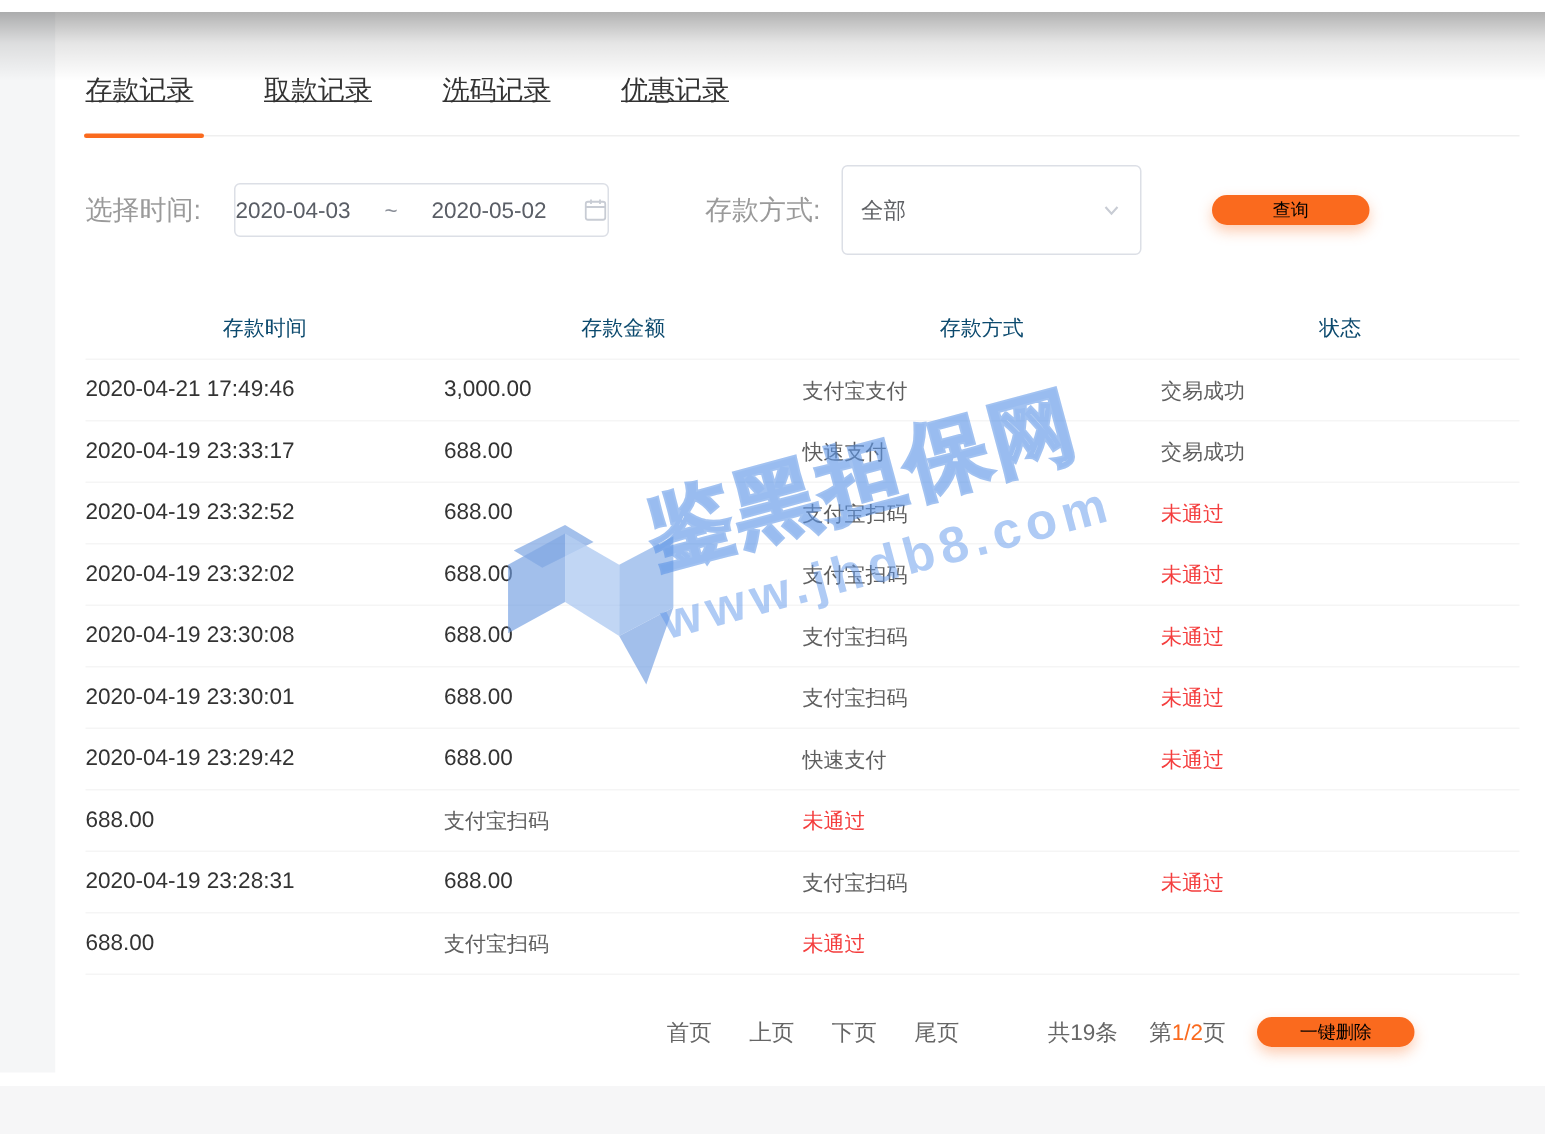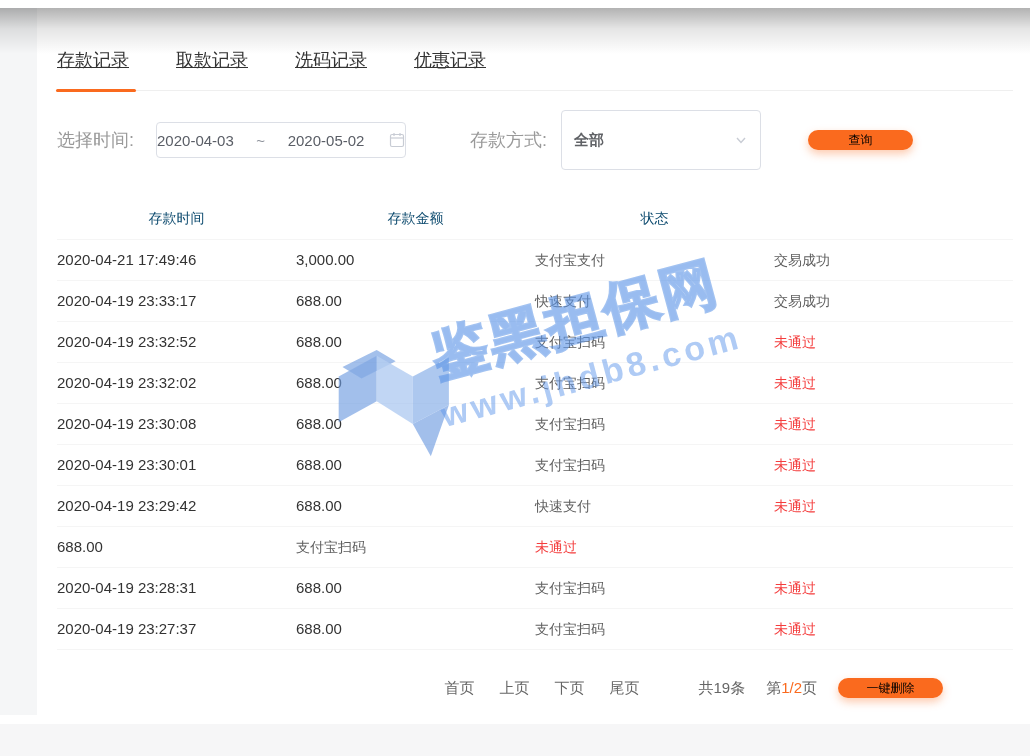--- a/index.html
+++ b/index.html
@@ -29,21 +29,21 @@
   .date-box{
     margin-left:22px;width:248px;height:34px;border:1px solid #dcdfe6;border-radius:4px;
     display:flex;align-items:center;justify-content:space-between;gap:9px;
     font-size:15px;color:#5a5e66;cursor:pointer;background:#fff;
   }
   .date-box .sep{color:#8a8f98;}
   .method-label{margin-left:64px;}
   .select-box{
     margin-left:14px;width:174px;height:34px;border:1px solid #dcdfe6;border-radius:4px;
     display:flex;align-items:center;justify-content:space-between;padding:12px 12px;
-    font-size:15px;color:#606266;cursor:pointer;background:#fff;font-weight:bold;
+    font-size:15px;color:#606266;cursor:pointer;background:#fff;
   }
   .btn{
     border:none;border-radius:18px;background:#fa6a1e;color:#000000;font-size:12px;
     width:105px;height:20px;cursor:pointer;font-family:inherit;
     box-shadow:0 4px 9px rgba(250,106,30,0.35);
   }
   .search-btn{margin-left:auto;margin-right:100px;}
 
   
   .table{margin:39px 17px 0 20px;}
@@ -120,20 +120,21 @@
         </svg>
       </span>
     </div>
     <button class="btn search-btn">查询</button>
   </div>
 
   <div class="table">
     <div class="thead">
       <div class="th">存款时间</div>
       <div class="th">存款金额</div>
+      <div class="th">存款方式</div>
       <div class="th">状态</div>
     </div>
     <div class="tbody">
         <div class="trow">
     <div class="cell c-time">2020-04-21 17:49:46</div>
     <div class="cell c-amount">3,000.00</div>
     <div class="cell c-method">支付宝支付</div>
     <div class="cell c-status st-success">交易成功</div>
   </div>
         <div class="trow">
@@ -177,21 +178,20 @@
     <div class="cell c-method">支付宝扫码</div>
     <div class="cell c-status st-fail">未通过</div>
   </div>
         <div class="trow">
     <div class="cell c-time">2020-04-19 23:28:31</div>
     <div class="cell c-amount">688.00</div>
     <div class="cell c-method">支付宝扫码</div>
     <div class="cell c-status st-fail">未通过</div>
   </div>
         <div class="trow">
-    <div class="cell c-time">2020-04-19 23:27:37</div>
     <div class="cell c-amount">688.00</div>
     <div class="cell c-method">支付宝扫码</div>
     <div class="cell c-status st-fail">未通过</div>
   </div>
       </div>
   </div>
 
   <div class="pagination">
     <span class="pg-link">首页</span>
     <span class="pg-link">上页</span>

